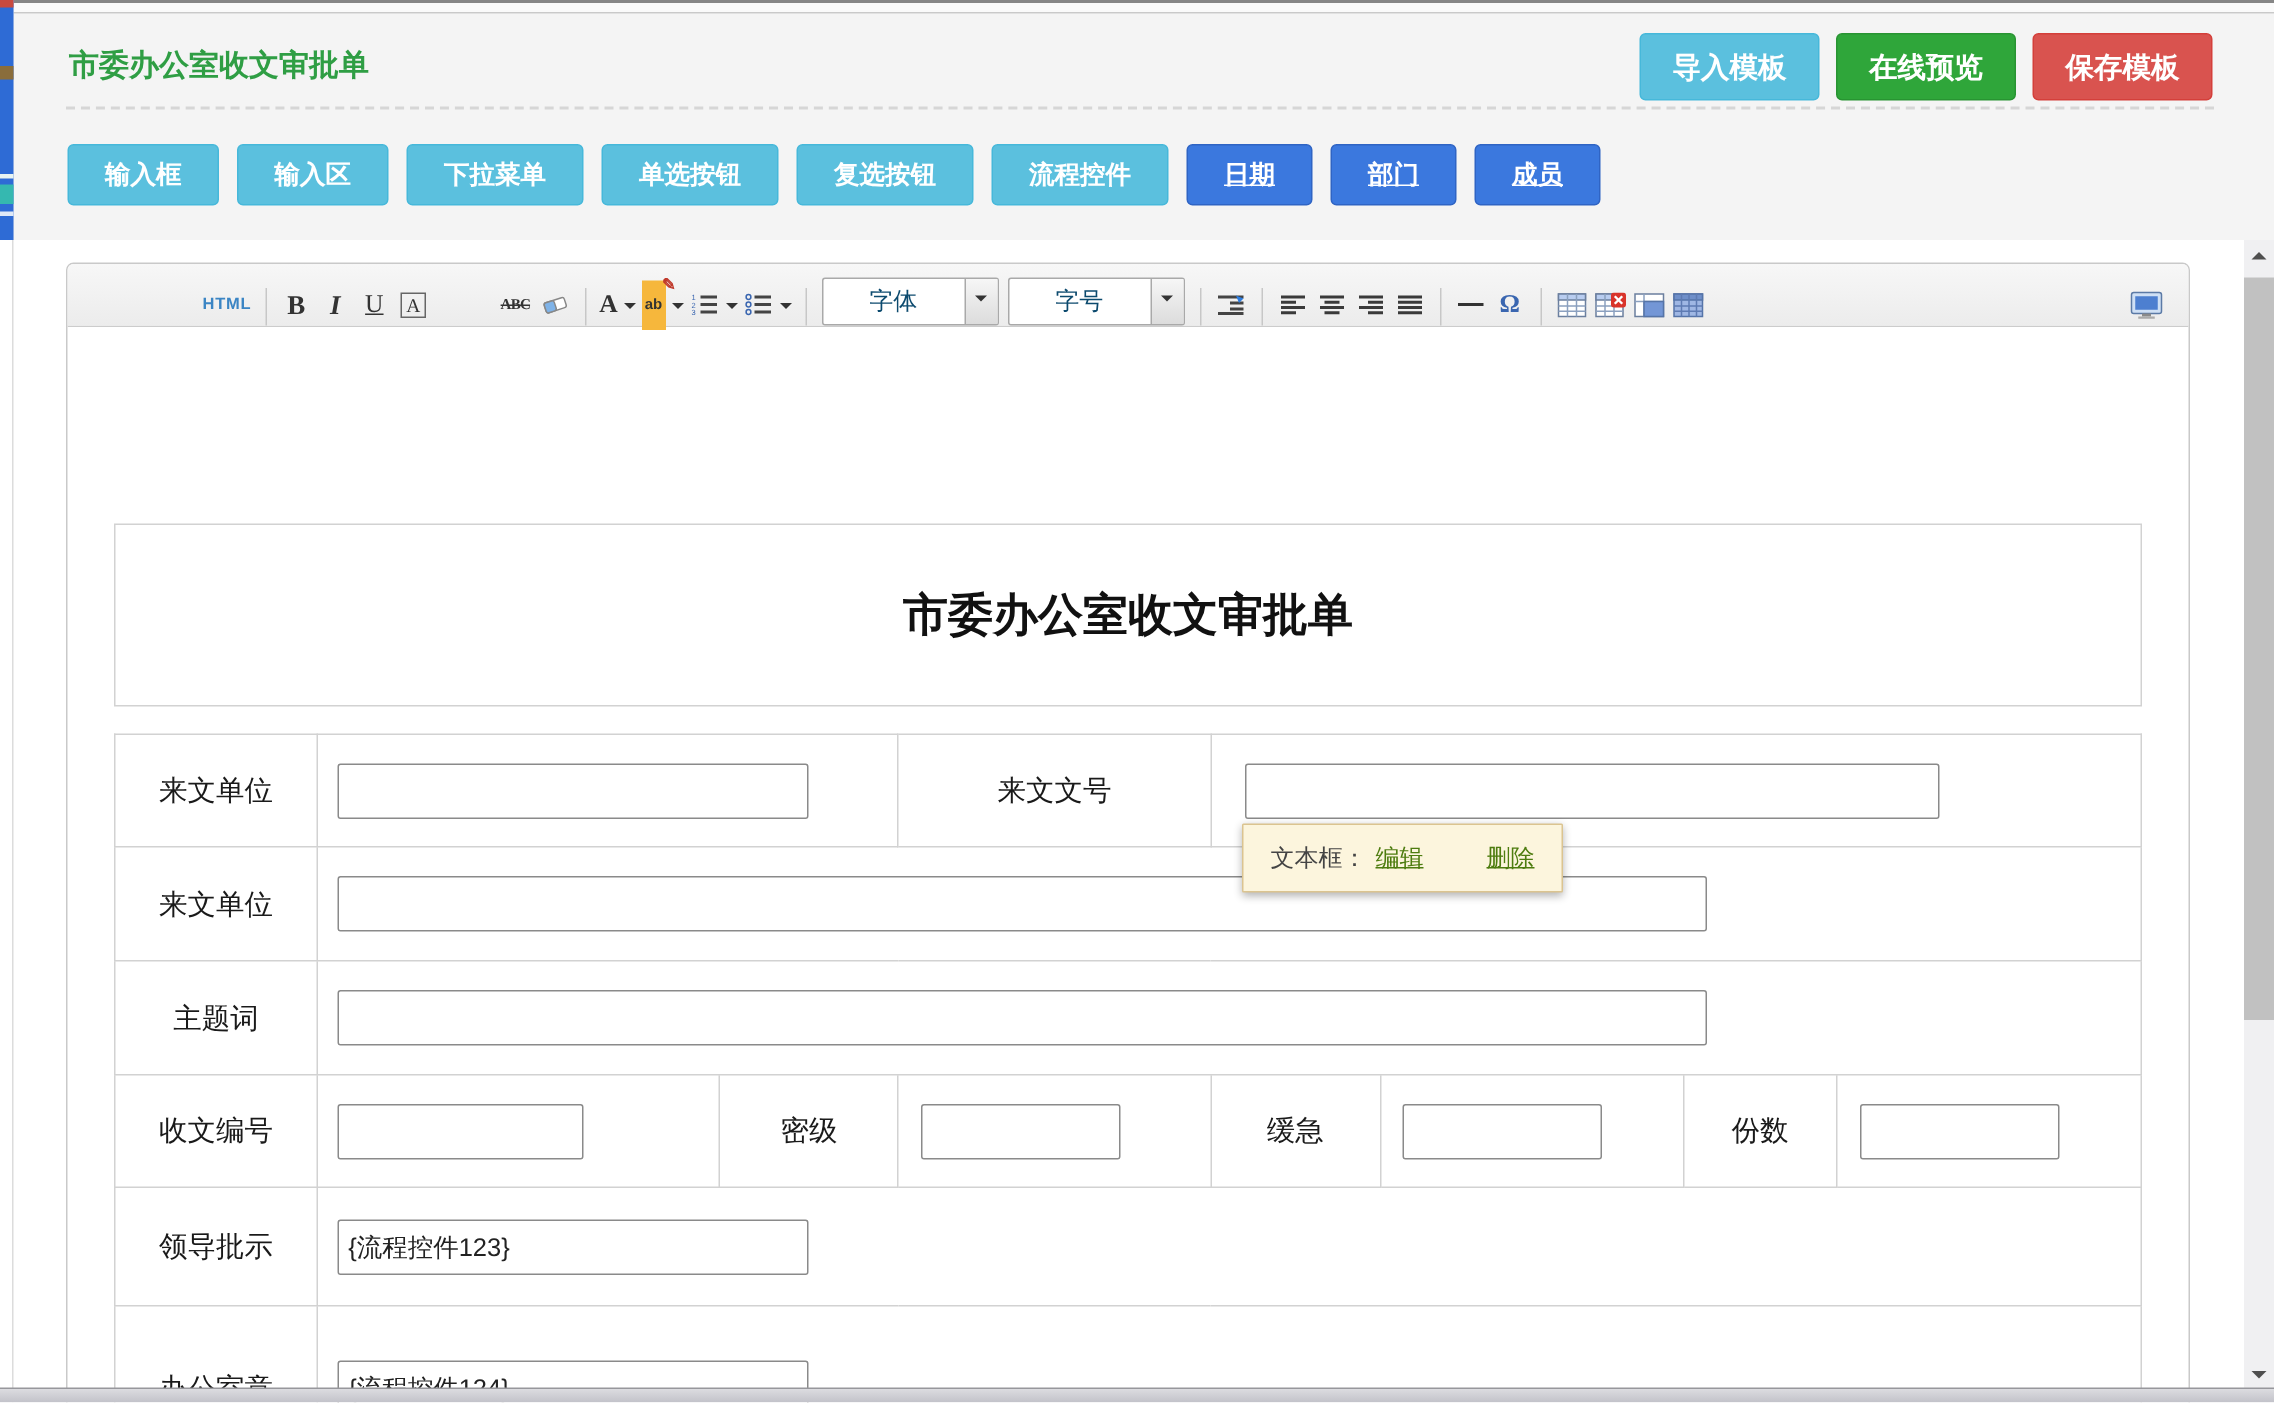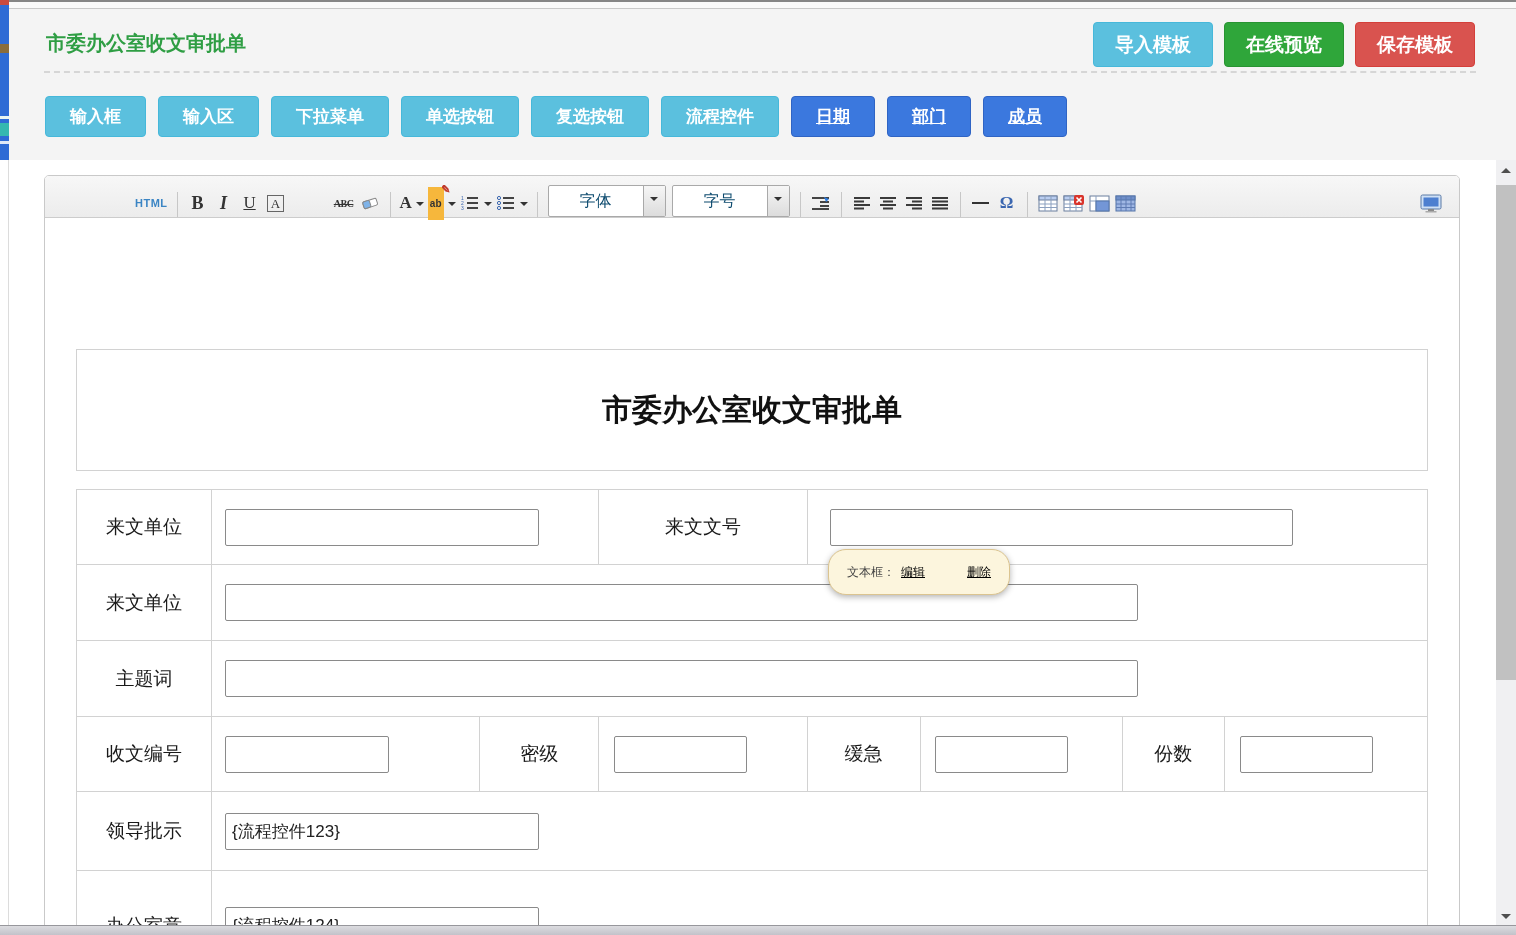--- a/index.html
+++ b/index.html
@@ -71,24 +71,24 @@
   table.fields td{border:1px solid #d2d2d2;box-sizing:border-box;}
   td.lbl{text-align:center;font-size:19px;color:#1a1a1a;padding:0 16px;}
   td.val{padding:0 13px;}
   td.val-wide{padding:0 13px 0 22px;}
   .inp{height:37px;border:1px solid #8a8a8a;border-radius:2px;background:#fff;
        font-size:17px;color:#222;padding:0 6px;box-sizing:border-box;font-family:"Liberation Sans",sans-serif;}
   .w314{width:314px;} .w463{width:463px;} .w913{width:913px;} .w164{width:164px;} .w133{width:133px;}
 
   
   .tooltip{position:absolute;left:828px;top:549px;height:44px;padding:0 18px;z-index:50;
-           background:#fcf5dd;border:1px solid #dbc490;border-radius:18px;
+           background:#fcf5dd;border:1px solid #dbc490;border-radius:1px;
            box-shadow:0 2px 6px rgba(0,0,0,.3);display:flex;align-items:center;
-           font-family:"Liberation Serif",serif;font-size:12px;color:#444;}
-  .tooltip a{color:#000000;text-decoration:underline;cursor:pointer;}
+           font-family:"Liberation Serif",serif;font-size:16px;color:#444;}
+  .tooltip a{color:#4d7c0f;text-decoration:underline;cursor:pointer;}
   .tooltip .lk1{margin-left:6px;} .tooltip .lk2{margin-left:42px;}
 
   
   .scrollbar{position:absolute;left:1496px;top:160px;width:20px;height:775px;background:#f0f0f2;z-index:55;}
   .sb-thumb{position:absolute;left:0;top:25px;width:20px;height:495px;background:#c1c1c1;cursor:pointer;}
   .arr{position:absolute;left:5px;width:0;height:0;border:5px solid transparent;}
   .arr-up{top:8px;border-bottom-color:#4f4f4f;border-top-width:0;}
   .arr-down{bottom:16px;border-top-color:#4f4f4f;border-bottom-width:0;}
 
   svg{display:block;}

